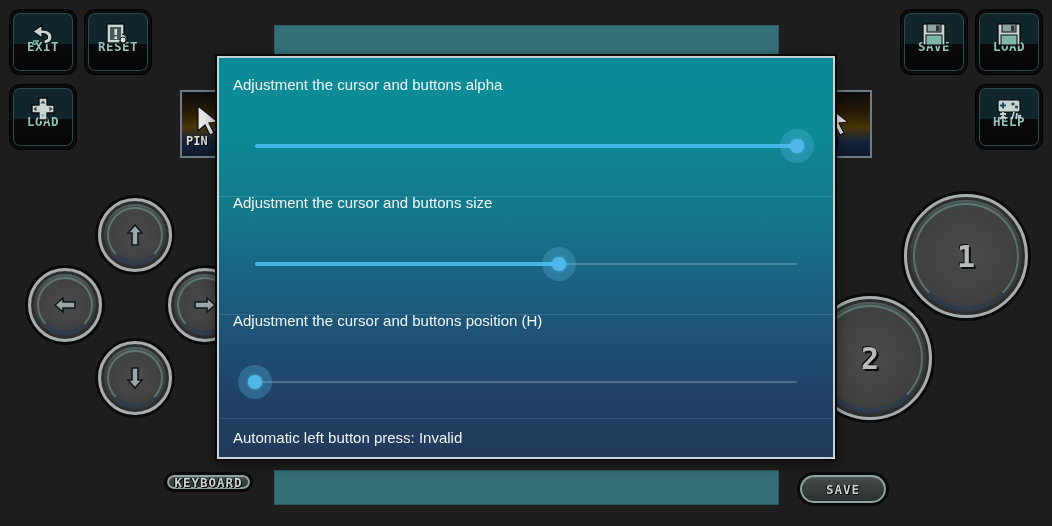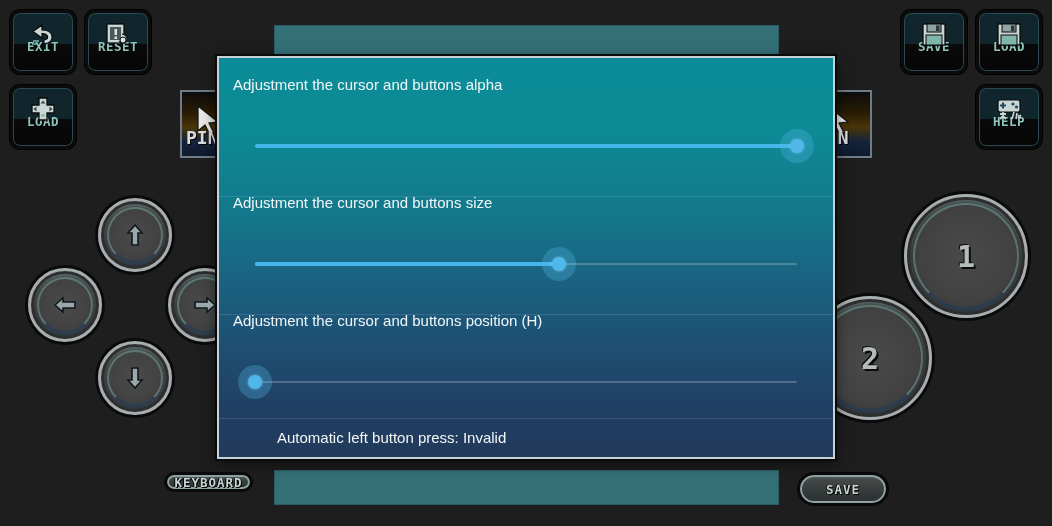--- a/index.html
+++ b/index.html
@@ -46,21 +46,21 @@
   .pintile {
     position: absolute;
     width: 62px; height: 68px;
     background: linear-gradient(180deg, #0c0c0c 0%, #2b1d05 34%, #4a3508 55%, #13233c 78%, #0f1a2c 100%);
     border: 2px solid #6d7c86;
     overflow: hidden;
   }
   .pintile .pinlbl {
     position: absolute; left: 4px; bottom: 8px;
     font-family: "DejaVu Sans Mono", monospace;
-    font-size: 18px; font-weight: bold;
+    font-size: 12px; font-weight: bold;
     color: #dcdcdc;
     text-shadow: 1px 1px 0 #000;
   }
   .pintile .cursor {
     position: absolute; left: 10px; top: 10px;
     width: 34px; height: 34px;
   }
 
   
   .roundbtn {
@@ -349,19 +349,19 @@
       <div class="pref-label" style="top:0;">Adjustment the cursor and buttons position (H)</div>
       <div class="slider" style="top:68px;">
         <div class="track-bg"></div>
         <div class="track-fill" style="width:0%;"></div>
         <div class="thumb-halo" style="left:0%;"></div>
         <div class="thumb-dot" style="left:0%;"></div>
       </div>
     </div>
     <div class="divider" style="top:360px;"></div>
 
-    <div class="pref-row" style="top:371px; height:40px;margin-left:44px;">
+    <div class="pref-row" style="top:371px; height:40px;">
       <div class="pref-label" style="top:0;">Automatic left button press: Invalid</div>
     </div>
 
   </div>
 
 </div>
 
 </body></html>

